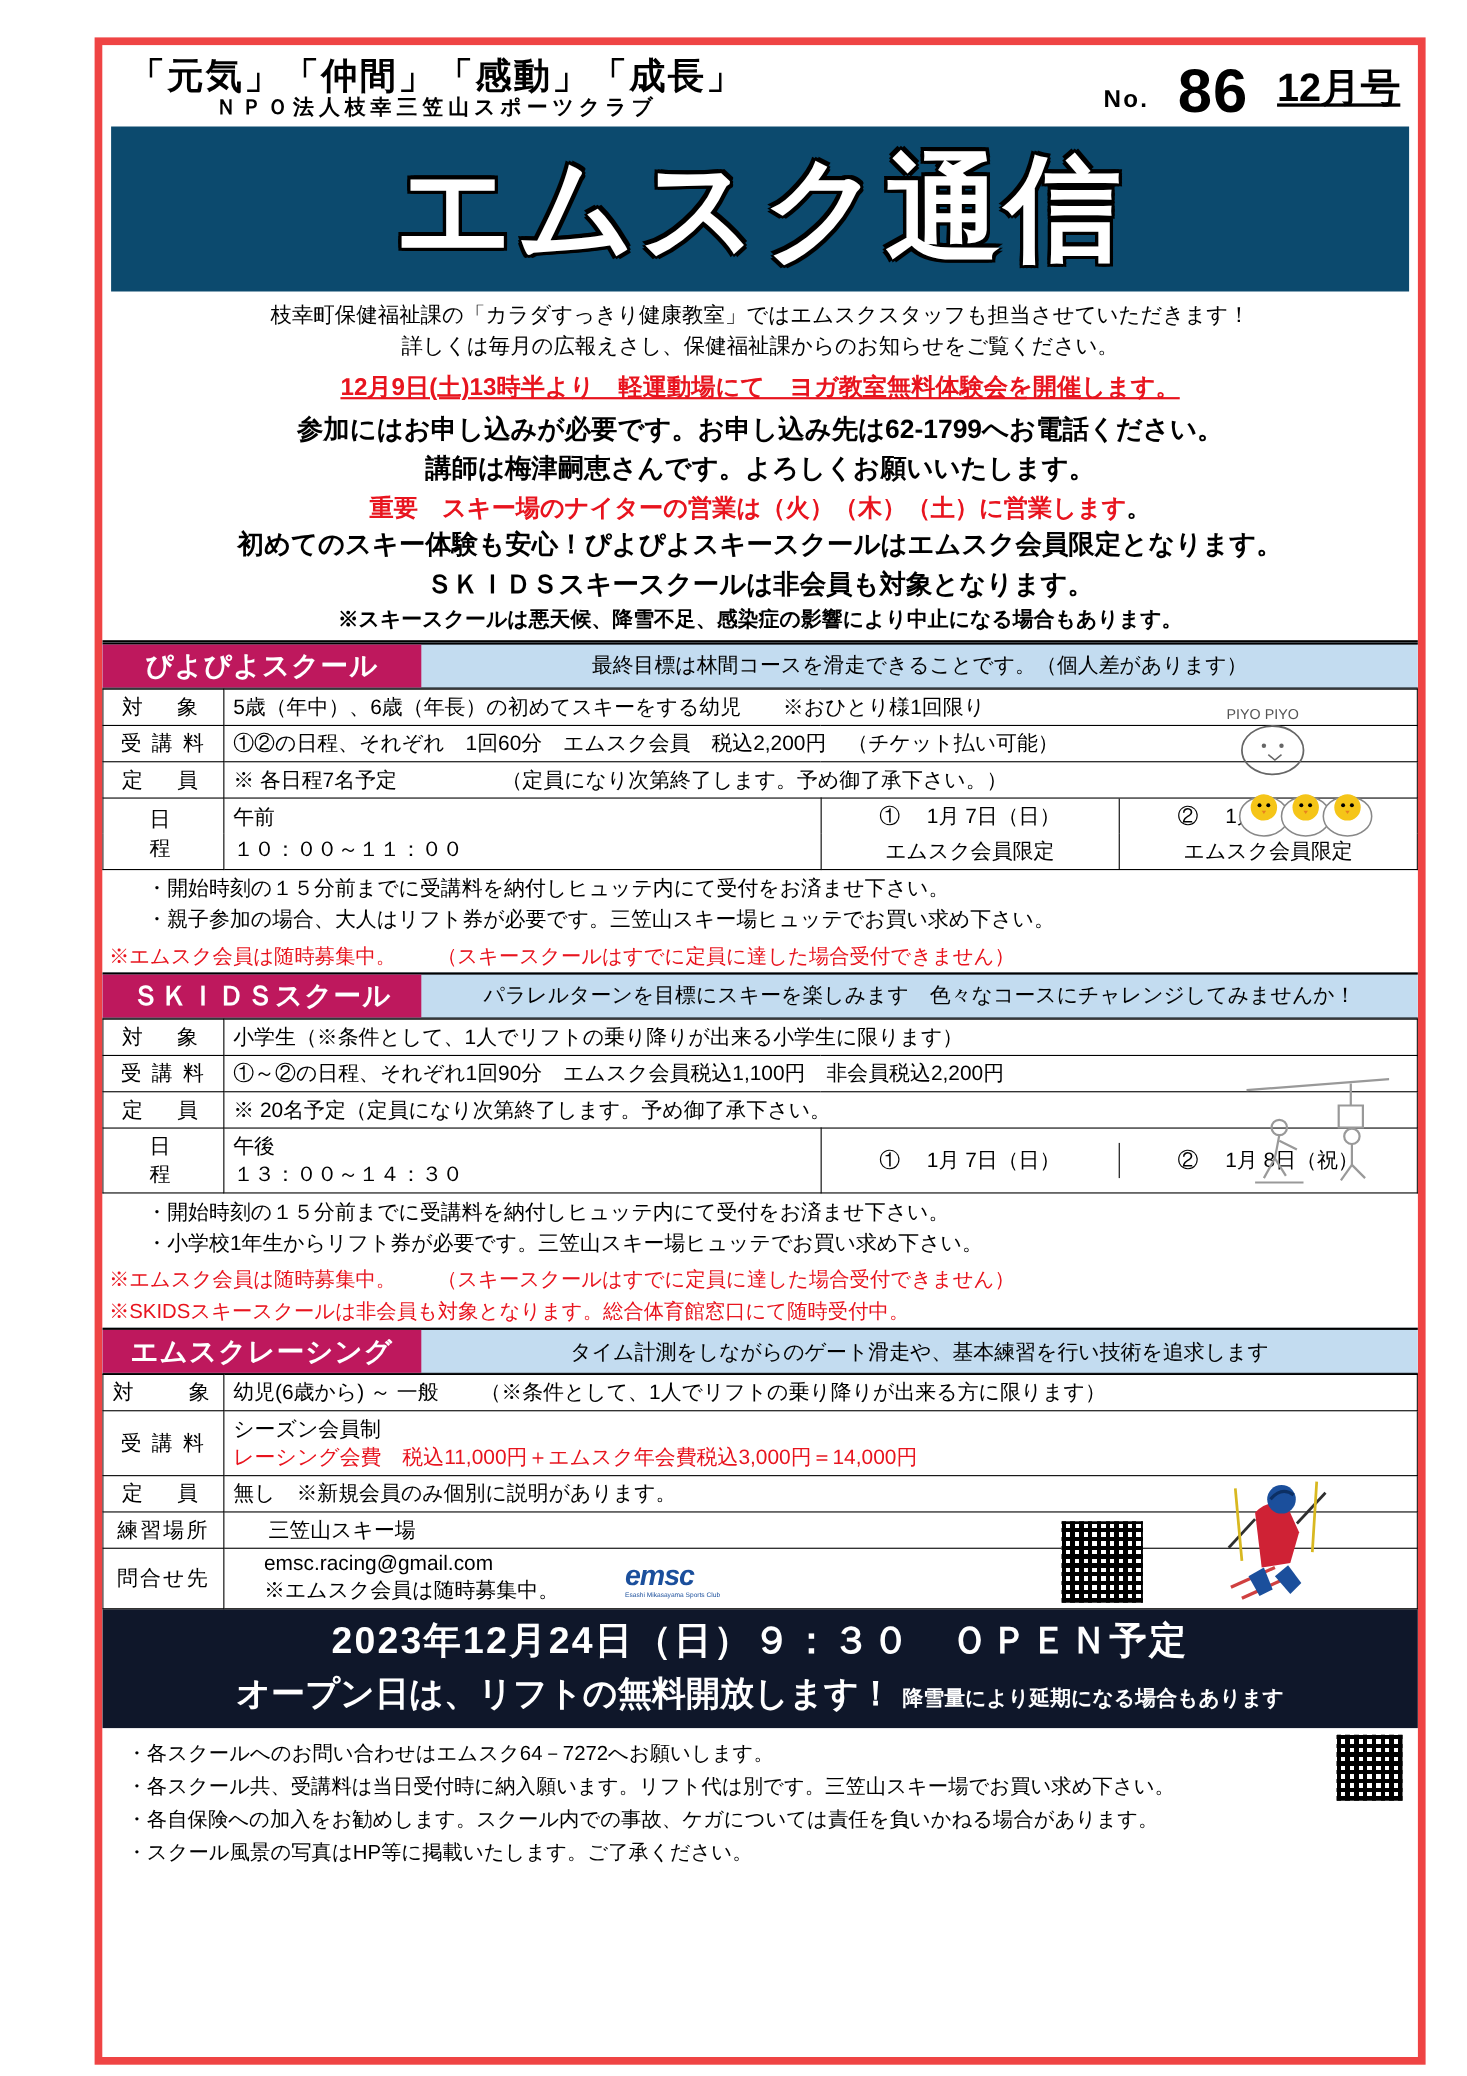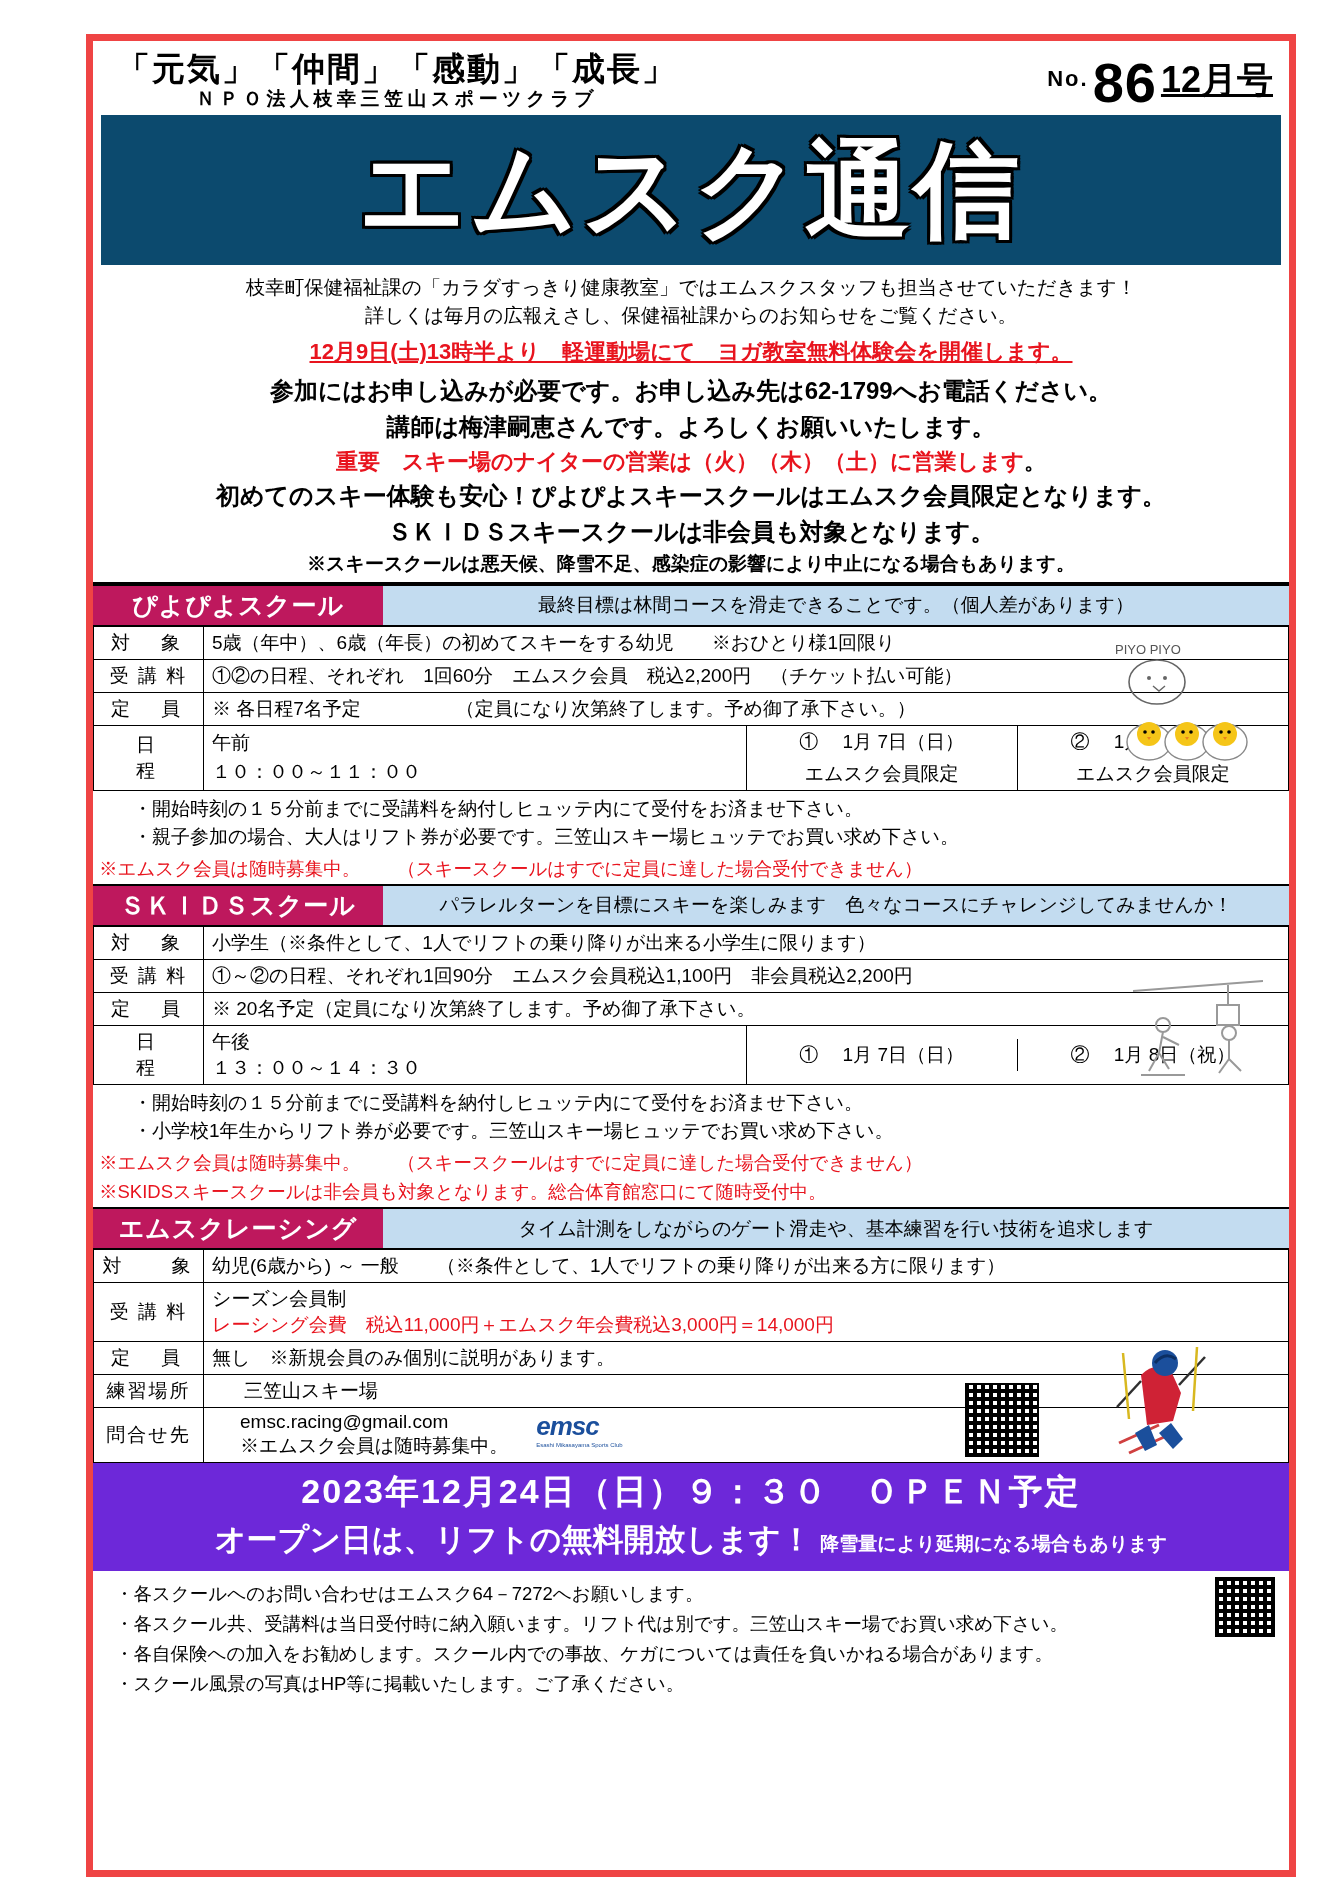--- a/index.html
+++ b/index.html
@@ -31,21 +31,21 @@
   .mast-left { }
   .slogan {
     font-size:33px; font-weight:bold; letter-spacing:2px; line-height:1.12;
     white-space:nowrap;
   }
   .orgname {
     font-size:19px; font-weight:bold; letter-spacing:4.5px; line-height:1.2;
     white-space:nowrap;
     text-align:center;
   }
-  .mast-right { display:flex; align-items:center; gap:4px; padding-bottom:2px;}
+  .mast-right { display:flex; align-items:flex-end; gap:26px; padding-bottom:2px;}
   .no-label { font-size:22px; font-weight:bold; letter-spacing:2px; padding-bottom:6px;}
   .issue-no { font-size:56px; font-weight:bold; line-height:0.95; letter-spacing:1px;}
   .issue-month { font-size:36px; font-weight:bold; text-decoration:underline; padding-bottom:4px;}
 
   .titlebar {
     background:#0c4a6e;
     margin:2px 8px 0 8px;
     height:150px;
     display:flex; align-items:center; justify-content:center;
   }
@@ -101,21 +101,21 @@
   .bullets div { font-size:19px; line-height:1.5; }
   .redline { color:#e8141e; font-size:18.5px; padding:1px 10px 1px 6px; line-height:1.5;}
 
   .blk { position:relative; }
 
   
   .deco { position:absolute; pointer-events:none; }
 
   
   .openbar {
-    background:#6d28d9; color:#fff; text-align:center;
+    background:#0f172a; color:#fff; text-align:center;
     padding:6px 0 10px 0;
   }
   .openbar .l1 { font-size:34px; font-weight:bold; letter-spacing:2px; }
   .openbar .l2 { font-size:31px; font-weight:bold; margin-top:4px;}
   .openbar .l2 small { font-size:19px; font-weight:bold;}
 
   .footnotes { padding:8px 14px 4px 22px; position:relative;}
   .footnotes div { font-size:18.5px; line-height:1.62; }
 
   .qr { width:74px; height:74px; background:
@@ -333,21 +333,21 @@
         <td class="hd">定　員</td>
         <td>無し　※新規会員のみ個別に説明があります。</td>
       </tr>
       <tr>
         <td class="hd2">練習場所</td>
         <td style="padding-left:40px;">三笠山スキー場</td>
       </tr>
       <tr>
         <td class="hd2">問合せ先</td>
         <td>
-          <div style="display:flex; gap:28px;">
+          <div style="display:flex; align-items:center; gap:60px;">
             <div>
               <div style="padding-left:28px;">emsc.racing@gmail.com</div>
               <div style="padding-left:28px;">※エムスク会員は随時募集中。</div>
             </div>
             <div>
               <div class="emsc-logo">emsc</div>
               <div class="emsc-sub">Esashi Mikasayama Sports Club</div>
             </div>
           </div>
         </td>

